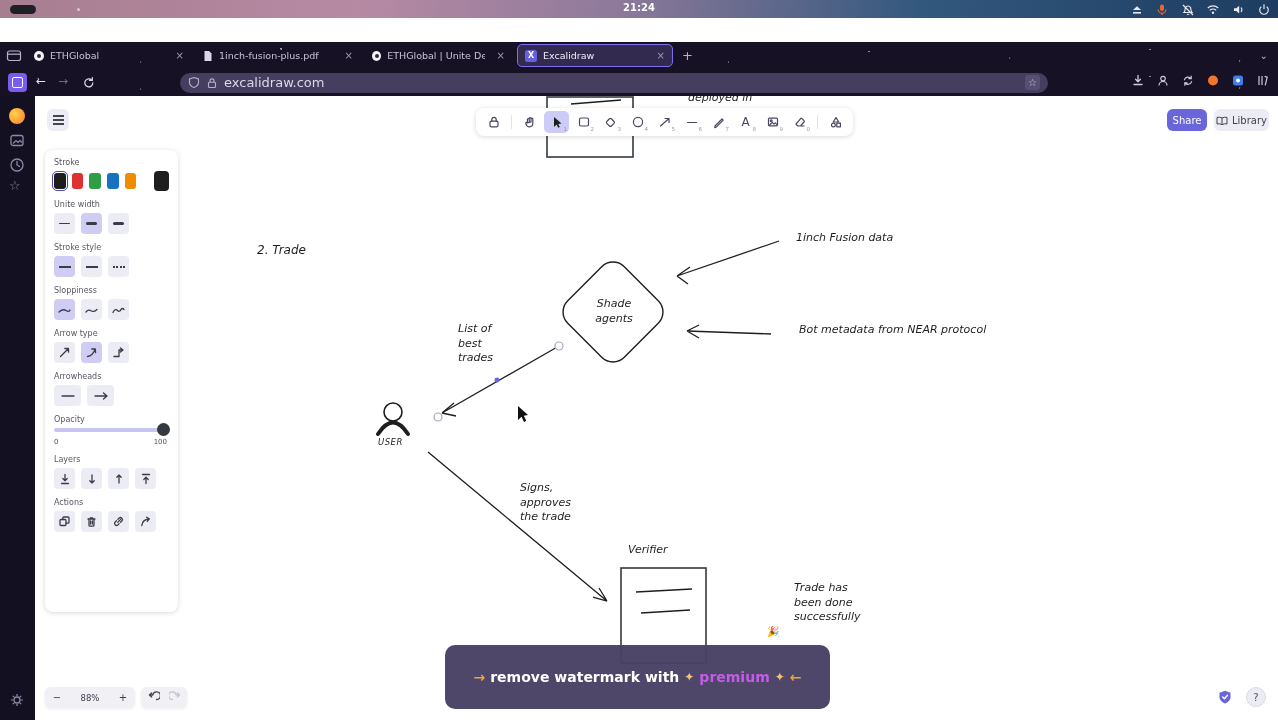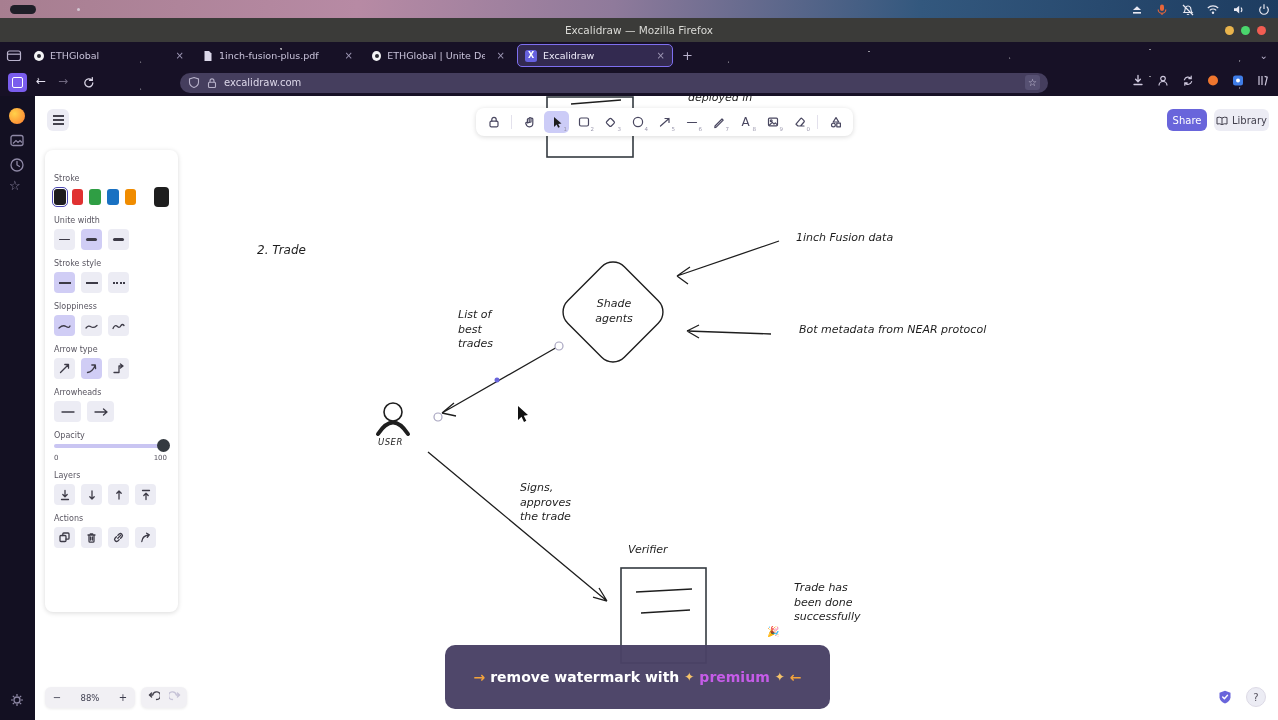--- a/index.html
+++ b/index.html
@@ -41,21 +41,21 @@
   .fav-circle i{width:4px;height:4px;border-radius:50%;background:#2a2a33;}
   .fav-x{width:12px;height:12px;border-radius:2.5px;background:#6661e0;color:#fff;font-size:8px;font-weight:bold;display:flex;align-items:center;justify-content:center;}
   .newtab{color:#b9b2cc;font-size:13px;padding:0 4px;}
   .listtabs{margin-left:auto;color:#b9b2cc;font-size:10px;padding-right:4px;}
   
   .navbar{left:0;top:69px;width:1278px;height:27px;z-index:40;}
   .sb-toggle{left:8px;top:4px;width:19px;height:19px;border-radius:4px;background:#7a5ded;display:flex;align-items:center;justify-content:center;}
   .sb-toggle i{width:9px;height:9px;border:1.3px solid #fff;border-radius:2px;display:block;}
   .navglyph{top:5px;font-size:12px;color:#e6e2f2;}
   .urlbar{left:180px;top:3.5px;width:868px;height:20px;border-radius:10px;background:#453e5e;display:flex;align-items:center;gap:6px;padding:0 8px;box-sizing:border-box;}
-  .urltext{font-size:10px;color:#ddd8ea;flex:1;}
+  .urltext{font-size:13px;color:#ddd8ea;flex:1;}
   .starbox{width:15px;height:15px;border-radius:3px;background:#565072;color:#cfc9de;font-size:10px;display:flex;align-items:center;justify-content:center;}
   .navicons{right:8px;top:5px;display:flex;gap:11px;align-items:center;}
   
   .ffsidebar{left:0;top:96px;width:35px;height:624px;background:#131022;z-index:15;}
   .ffsidebar .icn{position:absolute;left:9px;}
   .canvasbg{left:35px;top:96px;width:1243px;height:624px;background:#fff;z-index:1;}
   .drawsvg{left:0;top:0;z-index:5;pointer-events:none;}
   .hl{position:absolute;z-index:6;font-style:italic;color:#1e1e1e;white-space:pre-line;line-height:1.32;font-size:11px;}
   
   .island{background:#fff;border-radius:8px;box-shadow:0 1px 5px rgba(0,0,0,.15);z-index:10;}
@@ -67,21 +67,21 @@
   .tool svg{stroke:#494760;fill:none;stroke-width:1.2;stroke-linecap:round;stroke-linejoin:round;}
   .tool .tglyph{font-size:12px;color:#494760;font-style:normal;}
   .tnum{position:absolute;right:2px;bottom:1px;font-size:5.5px;color:#9a97ad;}
   .tb-divider{width:1px;height:14px;background:#e3e1ec;margin:0 3px;}
   .hint{left:420px;top:147px;width:460px;text-align:center;font-size:7.5px;color:#b3b1bd;z-index:10;}
   .sharebtn{left:1167px;top:109px;width:40px;height:22px;border-radius:6px;background:#6965db;color:#fff;font-size:10px;display:flex;align-items:center;justify-content:center;z-index:10;}
   .librarybtn{left:1214px;top:109px;width:55px;height:22px;border-radius:6px;background:#ececf4;color:#43414e;font-size:10px;display:flex;align-items:center;justify-content:center;gap:4px;z-index:10;}
   
   .panel{left:45px;top:150px;width:133px;height:462px;padding:8px 9px;box-sizing:border-box;overflow:hidden;}
   .plabel{font-size:8px;color:#585560;margin:9px 0 4px;}
-  .plabel.first{margin-top:16px;}
+  .plabel.first{margin-top:0;}
   .prow{display:flex;gap:6px;align-items:center;}
   .sw{width:16px;height:16px;border-radius:3px;}
   .sw.selected{outline:1px solid #4a47b1;outline-offset:1px;}
   .sw.current{width:20px;height:20px;margin-left:12px;border-radius:4px;}
   .pbtn{width:21px;height:21px;border-radius:4px;background:#ececf4;display:flex;align-items:center;justify-content:center;position:relative;}
   .pbtn.sel{background:#d0cdf5;}
   .pbtn svg{stroke:#3d3b47;fill:none;stroke-width:1.3;stroke-linecap:round;stroke-linejoin:round;}
   .wline{background:#3d3b47;border-radius:2px;width:11px;}
   .styline{width:12px;border-top-color:#3d3b47;}
   .ahbtn{width:27px;}
@@ -105,20 +105,21 @@
   .wm-sparkle{color:#f5c36a;font-size:12px;}
 </style>
 </head>
 <body>
 
 <div id="screen">
 
   <div class="abs topbar">
     <div class="abs activities-pill"></div>
     <div class="abs top-dot"></div>
+    <div class="abs clock">21:24</div>
     <div class="tray abs">
       <svg width="12" height="13">
           <path d="M2 7 L6 3.2 L10 7 Z" fill="#e9e9f2"></path>
           <rect x="2" y="9" width="8" height="1.6" fill="#e9e9f2"></rect>
         </svg>
       <svg width="14" height="13">
           <rect x="5" y="1.5" width="4" height="6.5" rx="2" fill="#e8663a"></rect>
           <path d="M3.2 6.5 a3.8 3.8 0 0 0 7.6 0 M7 10.3 V12" stroke="#e8663a" fill="none" stroke-width="1.2"></path>
         </svg>
       <svg width="13" height="13">
@@ -132,28 +133,20 @@
       <svg width="13" height="13">
           <path d="M2 5.3 H4.3 L7.2 2.8 V10.6 L4.3 8.1 H2 Z" fill="#e9e9f2"></path>
           <path d="M9 4.5 a3.6 3.6 0 0 1 0 4.5" stroke="#e9e9f2" fill="none" stroke-width="1.1"></path>
         </svg>
       <svg width="13" height="13">
           <path d="M4.3 3.6 a4.3 4.3 0 1 0 5.4 0 M7 1.3 V6" stroke="#e9e9f2" fill="none" stroke-width="1.2"></path>
         </svg>
     </div>
   </div>
 
-  <div class="abs titlebar">
-    <div class="wtitle">Excalidraw — Mozilla Firefox</div>
-    <div class="windots">
-      <div class="wdot" style="background:#e9b44c"></div>
-      <div class="wdot" style="background:#4ad66d"></div>
-      <div class="wdot" style="background:#f25d52"></div>
-    </div>
-  </div>
 
   <div class="abs tabbar starry">
     <svg width="16" height="15" style="flex:none">
         <rect x="1.5" y="3" width="13" height="9.5" rx="2" fill="none" stroke="#b9b2cc" stroke-width="1.2"></rect>
         <path d="M1.5 6.2 H14.5" stroke="#b9b2cc" stroke-width="1.2"></path>
       </svg>
     <div class="tab" style="width:150px">
       <span class="fav-circle">
           <i></i>
         </span>
@@ -272,21 +265,21 @@
 
     <path d="M518 406 L518 420 L521.5 416.8 L524 422 L526.3 420.8 L523.8 415.8 L528 415 Z" fill="#111"></path>
   </svg>
 
   <div class="hl" style="left:688px;top:91px">deployed in</div>
   <div class="hl" style="left:257px;top:243px;font-size:12px">2. Trade</div>
   <div class="hl" style="left:583px;top:297px;width:62px;text-align:center">Shade
 agents</div>
   <div class="hl" style="left:796px;top:231px">1inch Fusion data</div>
   <div class="hl" style="left:799px;top:323px">Bot metadata from NEAR protocol</div>
-  <div class="hl" style="left:458px;top:308px">List of
+  <div class="hl" style="left:458px;top:322px">List of
 best
 trades</div>
   <div class="hl" style="left:378px;top:437px;font-size:8.5px;letter-spacing:.5px">USER</div>
   <div class="hl" style="left:520px;top:481px">Signs,
 approves
 the trade</div>
   <div class="hl" style="left:628px;top:543px">Verifier</div>
   <div class="hl" style="left:794px;top:581px">Trade has
 been done
 successfully</div>

